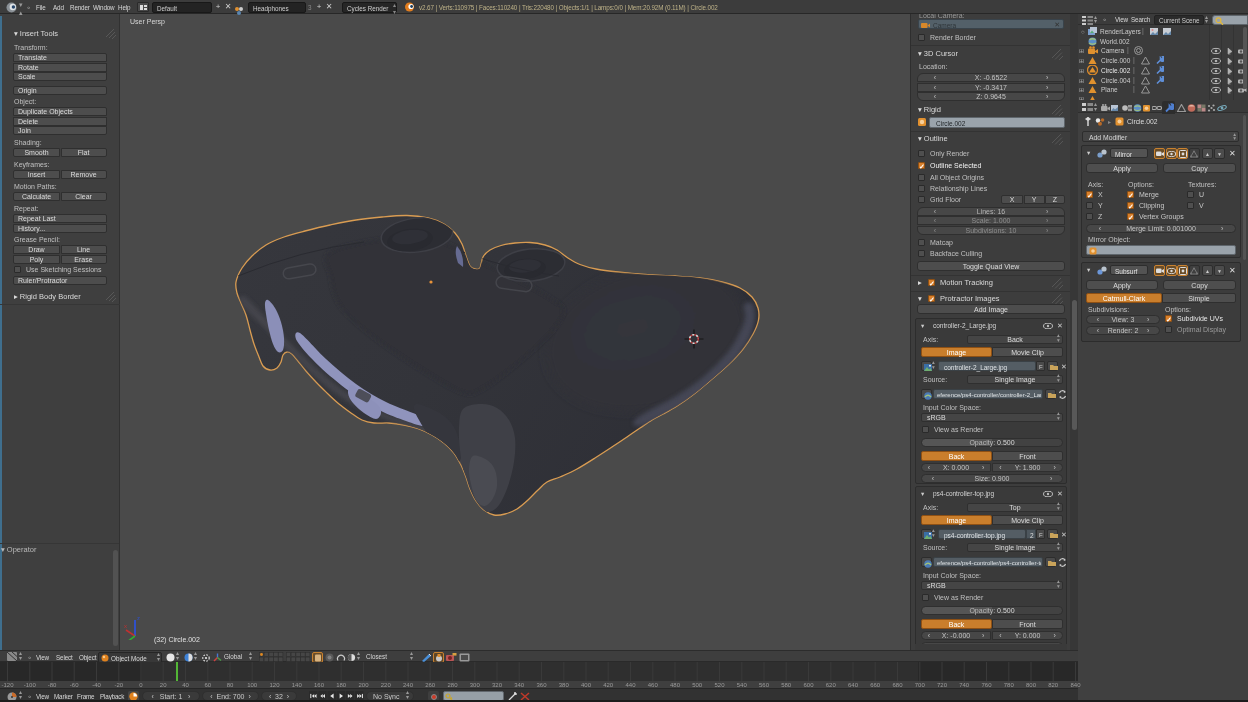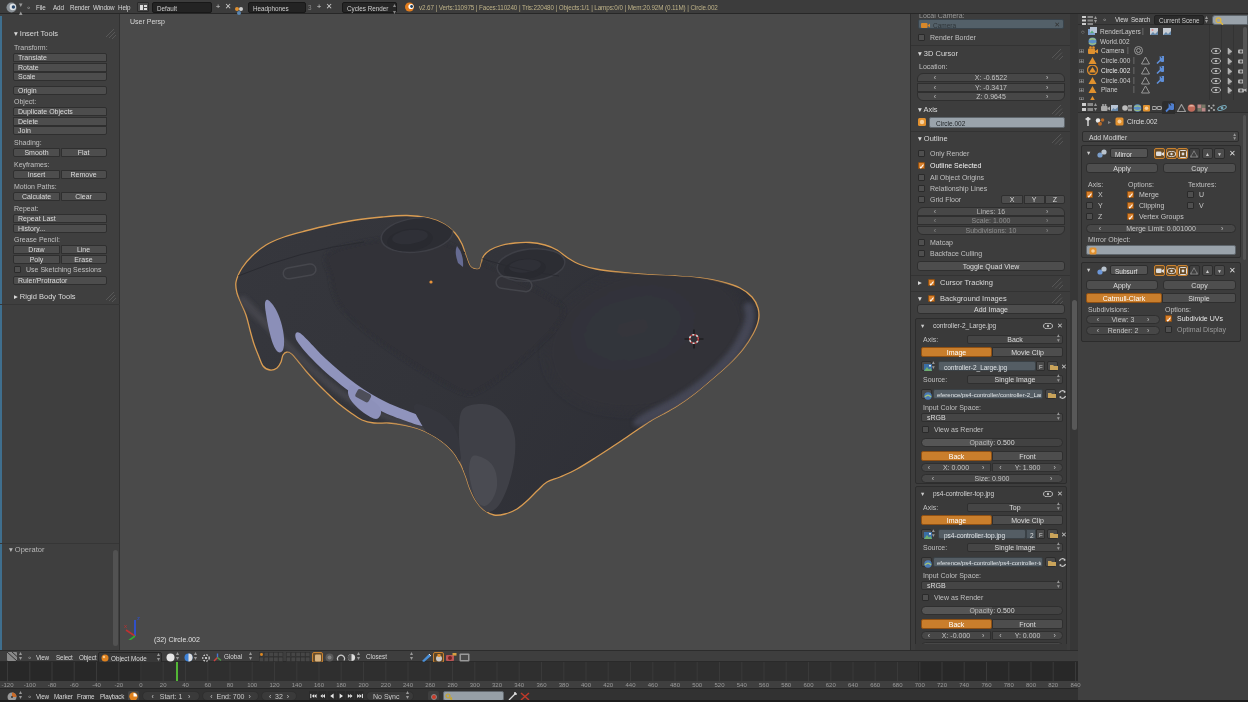--- a/index.html
+++ b/index.html
@@ -86,27 +86,27 @@
 
     <span class="lbl" style="left:14px;top:222px">Grease Pencil:</span>
     <div class="btn" style="left:13px;top:231px;width:47px;height:9px;line-height:8px;border-radius:2px 0 0 0">Draw</div>
     <div class="btn" style="left:60.5px;top:231px;width:46px;height:9px;line-height:8px;border-radius:0 2px 0 0">Line</div>
     <div class="btn" style="left:13px;top:240.5px;width:47px;height:9px;line-height:8px;border-radius:0 0 0 2px">Poly</div>
     <div class="btn" style="left:60.5px;top:240.5px;width:46px;height:9px;line-height:8px;border-radius:0 0 2px 0">Erase</div>
     <span class="cb" style="left:14px;top:252px"></span>
     <span class="lbl" style="left:26px;top:252px">Use Sketching Sessions</span>
     <div class="btn" style="left:13px;top:261.5px;width:94px;height:9px;line-height:8px;text-align:left;padding-left:4px">Ruler/Protractor</div>
 
-    <span class="phead" style="left:14px;top:278px">▸ Rigid Body Tools</span>
+    <span class="phead" style="left:14px;top:278px">▸ Rigid Body Border</span>
     <svg class="abs" style="left:104px;top:278px" width="12" height="10">
         <path d="M2 8 L10 0 M5 9 L11 3 M8 10 L12 6" stroke="#585858" stroke-width="1" fill="none"></path>
       </svg>
     <div class="abs" style="left:0;top:290px;width:120px;height:1px;background:#363636"></div>
 
-    <span class="phead" style="left:9px;top:530.5px;color:#b8b8b8">▾ Operator</span>
+    <span class="phead" style="left:1px;top:530.5px;color:#b8b8b8">▾ Operator</span>
     <div class="abs" style="left:0;top:528.5px;width:119px;height:1px;background:#363636"></div>
     <div class="abs" style="left:112.5px;top:536px;width:5.5px;height:96px;background:#525252;border-radius:3px"></div>
   </div>
   <div id="viewport" class="abs" style="overflow:hidden">
 <svg class="abs" style="left:0;top:0;display:block" width="789" height="636" viewBox="0 0 789 636">
 <defs>
   <linearGradient id="bodyg" x1="0" y1="0" x2="1" y2="0.35">
     <stop offset="0" stop-color="#36373d"></stop>
             <stop offset="0.5" stop-color="#33343a"></stop>
             <stop offset="1" stop-color="#2e2f36"></stop>
@@ -187,21 +187,21 @@
       <span class="lbl" style="left:19px;top:20px">Render Border</span>
 <div class="abs" style="left:0;top:31px;width:160px;height:1px;background:#333"></div>
 <span class="phead" style="left:7px;top:35px">▾ 3D Cursor</span>
 <svg class="abs" style="left:138px;top:35px" width="14" height="11">
         <path d="M3 9 L12 0 M6 10.5 L13 3.5 M9 12 L14 7" stroke="#565656" stroke-width="1" fill="none"></path>
       </svg>
 <span class="lbl" style="left:8px;top:49px">Location:</span>
 <div class="pill" style="left:6px;top:59px;width:148px;height:9px;line-height:8px;border-radius:6px 6px 0 0;color:#c4c4c4">‹<span style="display:inline-block;width:110px">X: -0.6522</span>›</div>
 <div class="pill" style="left:6px;top:68.5px;width:148px;height:9px;line-height:8px;border-radius:0;color:#c4c4c4">‹<span style="display:inline-block;width:110px">Y: -0.3417</span>›</div>
 <div class="pill" style="left:6px;top:78px;width:148px;height:9px;line-height:8px;border-radius:0 0 6px 6px;color:#c4c4c4">‹<span style="display:inline-block;width:110px">Z: 0.9645</span>›</div>
-<span class="phead" style="left:7px;top:91px">▾ Axis</span>
+<span class="phead" style="left:7px;top:91px">▾ Rigid</span>
 <svg class="abs" style="left:138px;top:91px" width="14" height="11">
         <path d="M3 9 L12 0 M6 10.5 L13 3.5 M9 12 L14 7" stroke="#565656" stroke-width="1" fill="none"></path>
       </svg>
 <svg class="abs" style="left:6px;top:103px;display:block" width="10" height="10">
         <rect x="1" y="1" width="8" height="8" rx="1.5" fill="#e1902e"></rect>
         <circle cx="5" cy="5" r="2.2" fill="#f7cf9a"></circle>
       </svg>
 <div class="abs" style="left:18px;top:102.5px;width:136px;height:11px;background:#9aa3ab;border:1px solid #5f666c;border-radius:2px">
   <span class="abs" style="left:6px;top:2px;font-size:6.5px;color:#1d2124">Circle.002</span>
       </div>
@@ -227,28 +227,28 @@
 <div class="pill" style="left:6px;top:202px;width:148px;height:9px;line-height:8px;border-radius:0;color:#8f8f8f">‹<span style="display:inline-block;width:110px">Scale: 1.000</span>›</div>
 <div class="pill" style="left:6px;top:211.5px;width:148px;height:9px;line-height:8px;border-radius:0 0 6px 6px;color:#8f8f8f">‹<span style="display:inline-block;width:110px">Subdivisions: 10</span>›</div>
 <span class="cb" style="left:7px;top:225px"></span>
       <span class="lbl" style="left:19px;top:225px">Matcap</span>
 <span class="cb" style="left:7px;top:236px"></span>
       <span class="lbl" style="left:19px;top:236px">Backface Culling</span>
 <div class="btn" style="left:6px;top:247px;width:148px;height:10px;line-height:9px;border-radius:3px">Toggle Quad View</div>
 <div class="abs" style="left:0;top:261px;width:160px;height:1px;background:#333"></div>
 <span class="phead" style="left:7px;top:264px">▸</span>
       <span class="cbon" style="left:17px;top:264.5px">✓</span>
-      <span class="phead" style="left:29px;top:264px">Cursor Tracking</span>
+      <span class="phead" style="left:29px;top:264px">Motion Tracking</span>
 <svg class="abs" style="left:138px;top:264px" width="14" height="11">
         <path d="M3 9 L12 0 M6 10.5 L13 3.5 M9 12 L14 7" stroke="#565656" stroke-width="1" fill="none"></path>
       </svg>
 <div class="abs" style="left:0;top:277px;width:160px;height:1px;background:#333"></div>
 <span class="phead" style="left:7px;top:280px">▾</span>
       <span class="cbon" style="left:17px;top:280.5px">✓</span>
-      <span class="phead" style="left:29px;top:280px">Background Images</span>
+      <span class="phead" style="left:29px;top:280px">Protractor Images</span>
 <svg class="abs" style="left:138px;top:280px" width="14" height="11">
         <path d="M3 9 L12 0 M6 10.5 L13 3.5 M9 12 L14 7" stroke="#565656" stroke-width="1" fill="none"></path>
       </svg>
 <div class="btn" style="left:6px;top:289.5px;width:148px;height:10px;line-height:9px;border-radius:3px">Add Image</div>
 <div class="abs" style="left:4px;top:304px;width:152px;height:166px;background:#3a3a3a;border:1px solid #2d2d2d;border-radius:2px"></div>
 <span class="abs" style="left:10px;top:308px;font-size:6.5px;color:#ccc">▾</span>
 <span class="abs" style="left:22px;top:308px;font-size:6.5px;color:#d6d6d6">controller-2_Large.jpg</span>
 <svg class="abs" style="left:132px;top:309px;display:block" width="10" height="6">
         <ellipse cx="5" cy="3" rx="4.5" ry="2.8" fill="none" stroke="#bbb" stroke-width="1"></ellipse>
         <circle cx="5" cy="3" r="1.2" fill="#bbb"></circle>

